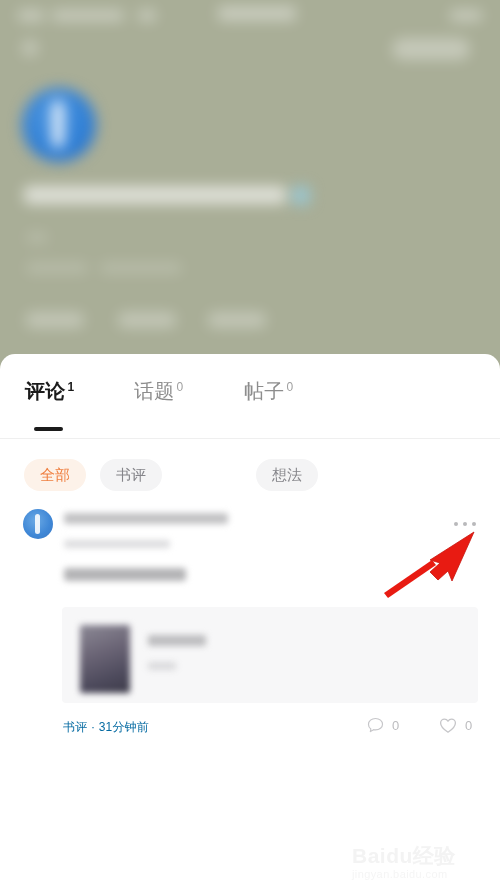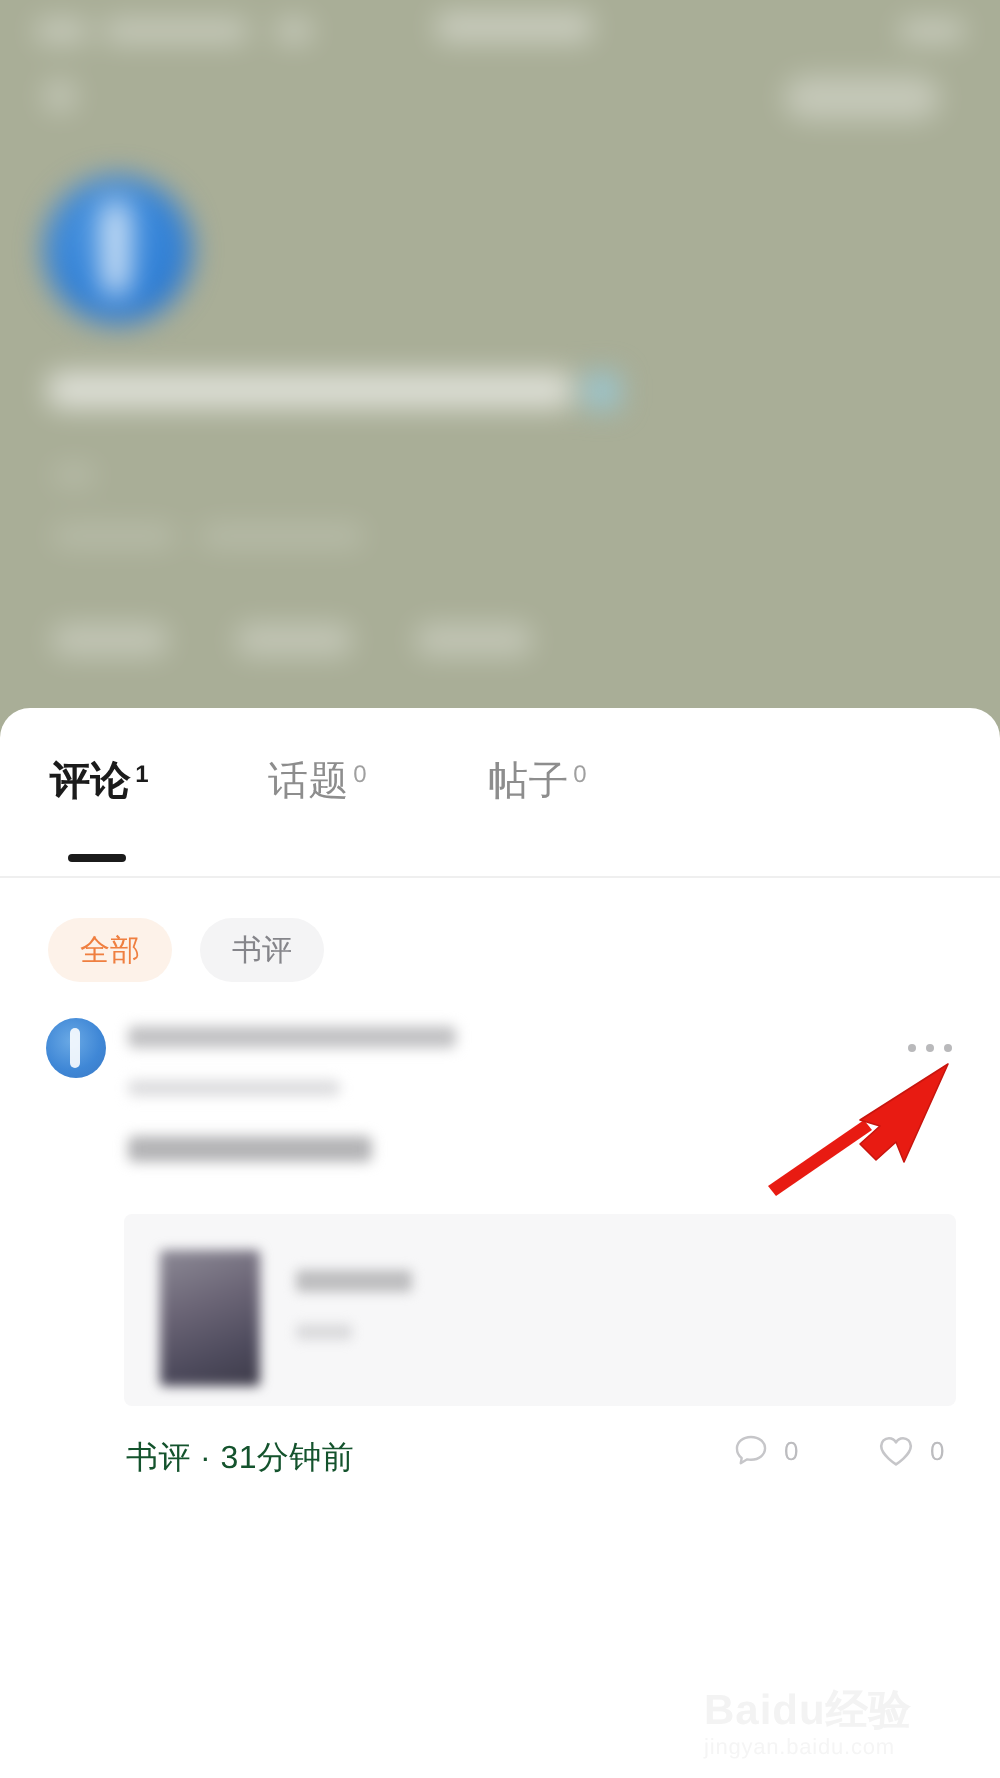--- a/index.html
+++ b/index.html
@@ -281,22 +281,22 @@
   
   .comment-footer {
     position: absolute;
     left: 0; top: 212px;
     width: 500px;
     height: 24px;
   }
   .footer-meta {
     position: absolute;
     left: 63px; top: 3px;
-    font-size: 16px;
-    color: #14532d;
+    font-size: 12px;
+    color: #0369a1;
     letter-spacing: 0.2px;
   }
   .stat {
     position: absolute;
     top: 0;
     display: flex;
     align-items: center;
     gap: 7px;
     cursor: pointer;
   }
@@ -394,20 +394,21 @@
         <span class="tab-count">0</span>
       </div>
 
       <div class="tab-underline"></div>
       <div class="tabs-divider"></div>
     </div>
 
     <div class="chips">
       <div class="chip chip-0 active">全部</div>
       <div class="chip chip-1">书评</div>
+      <div class="chip chip-3">想法</div>
     </div>
 
     <div class="comment">
 
       <div class="comment-avatar"></div>
 
       <div class="blur-line bl-name"></div>
       <div class="blur-line bl-meta"></div>
       <div class="blur-line bl-body"></div>
 

